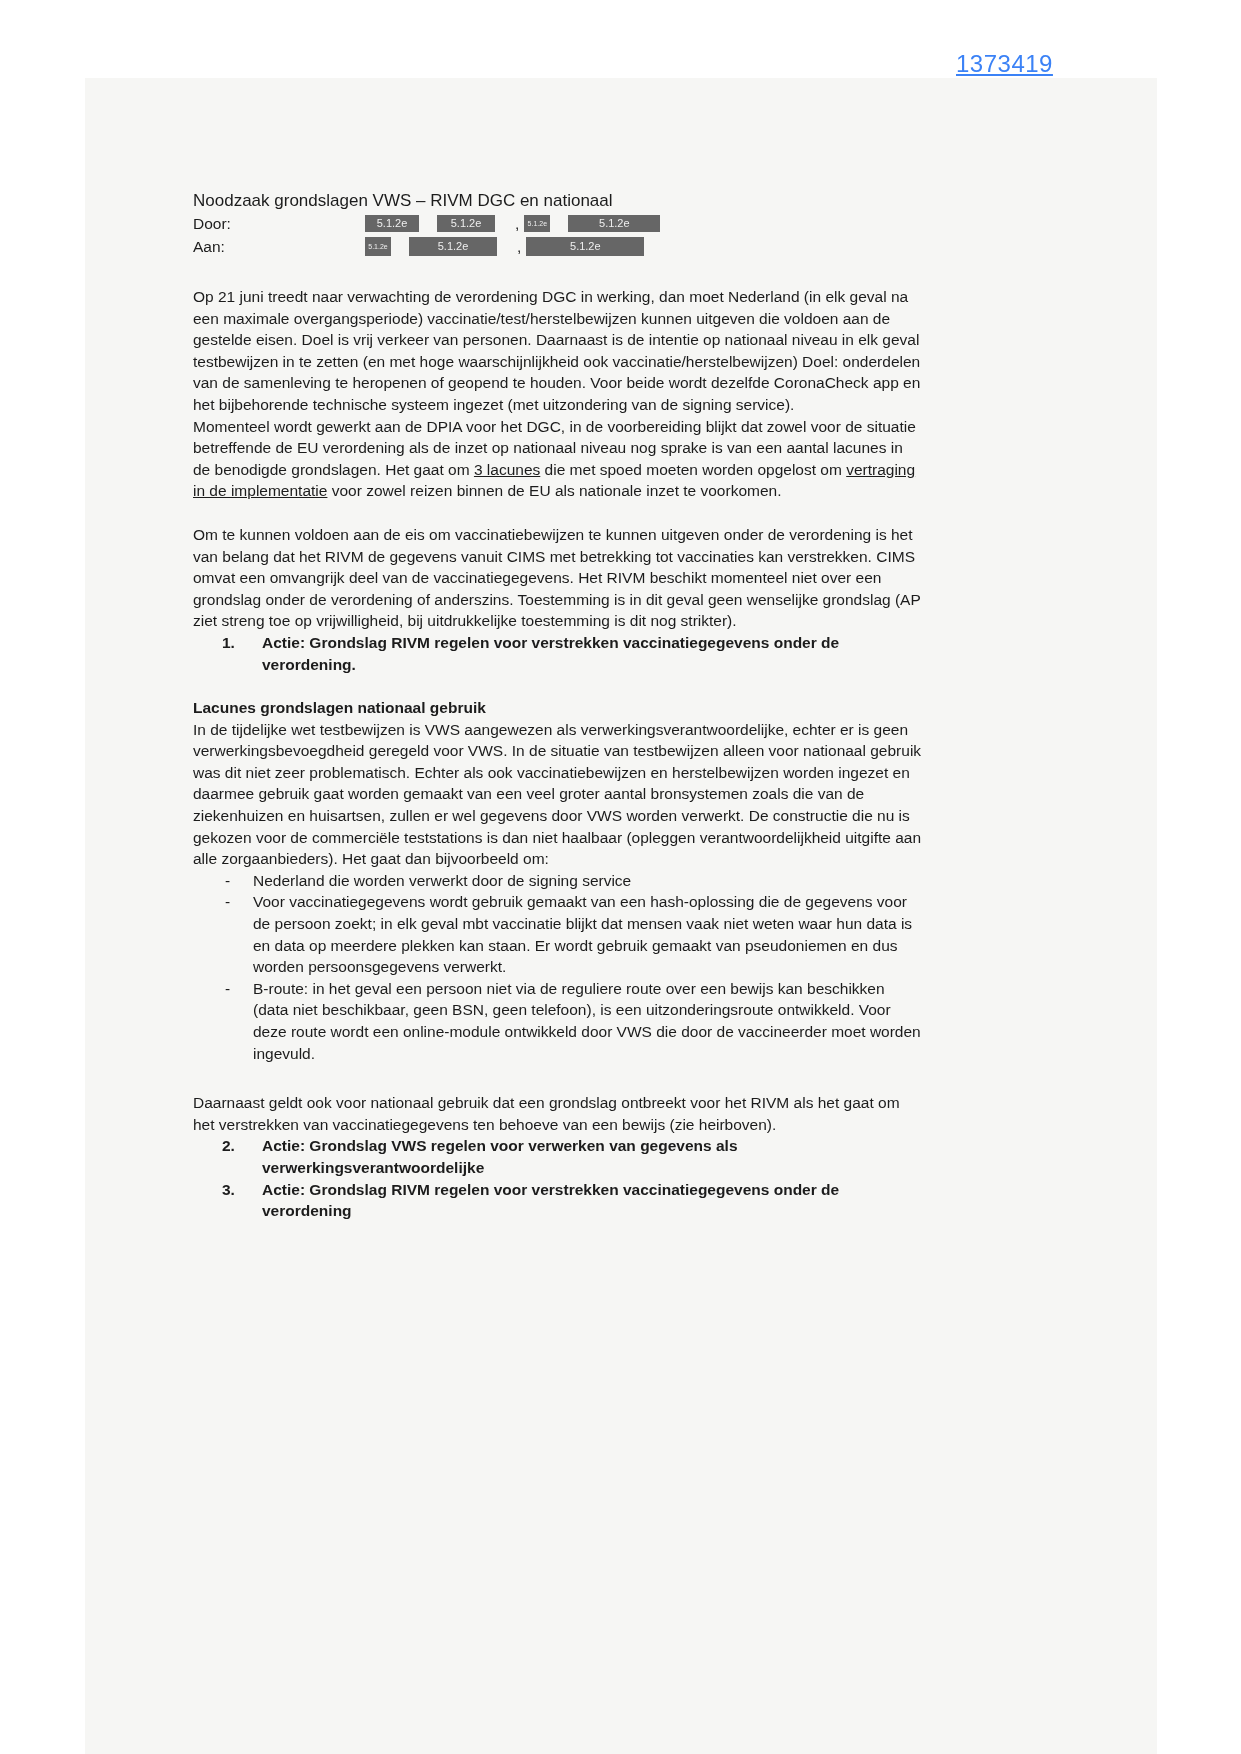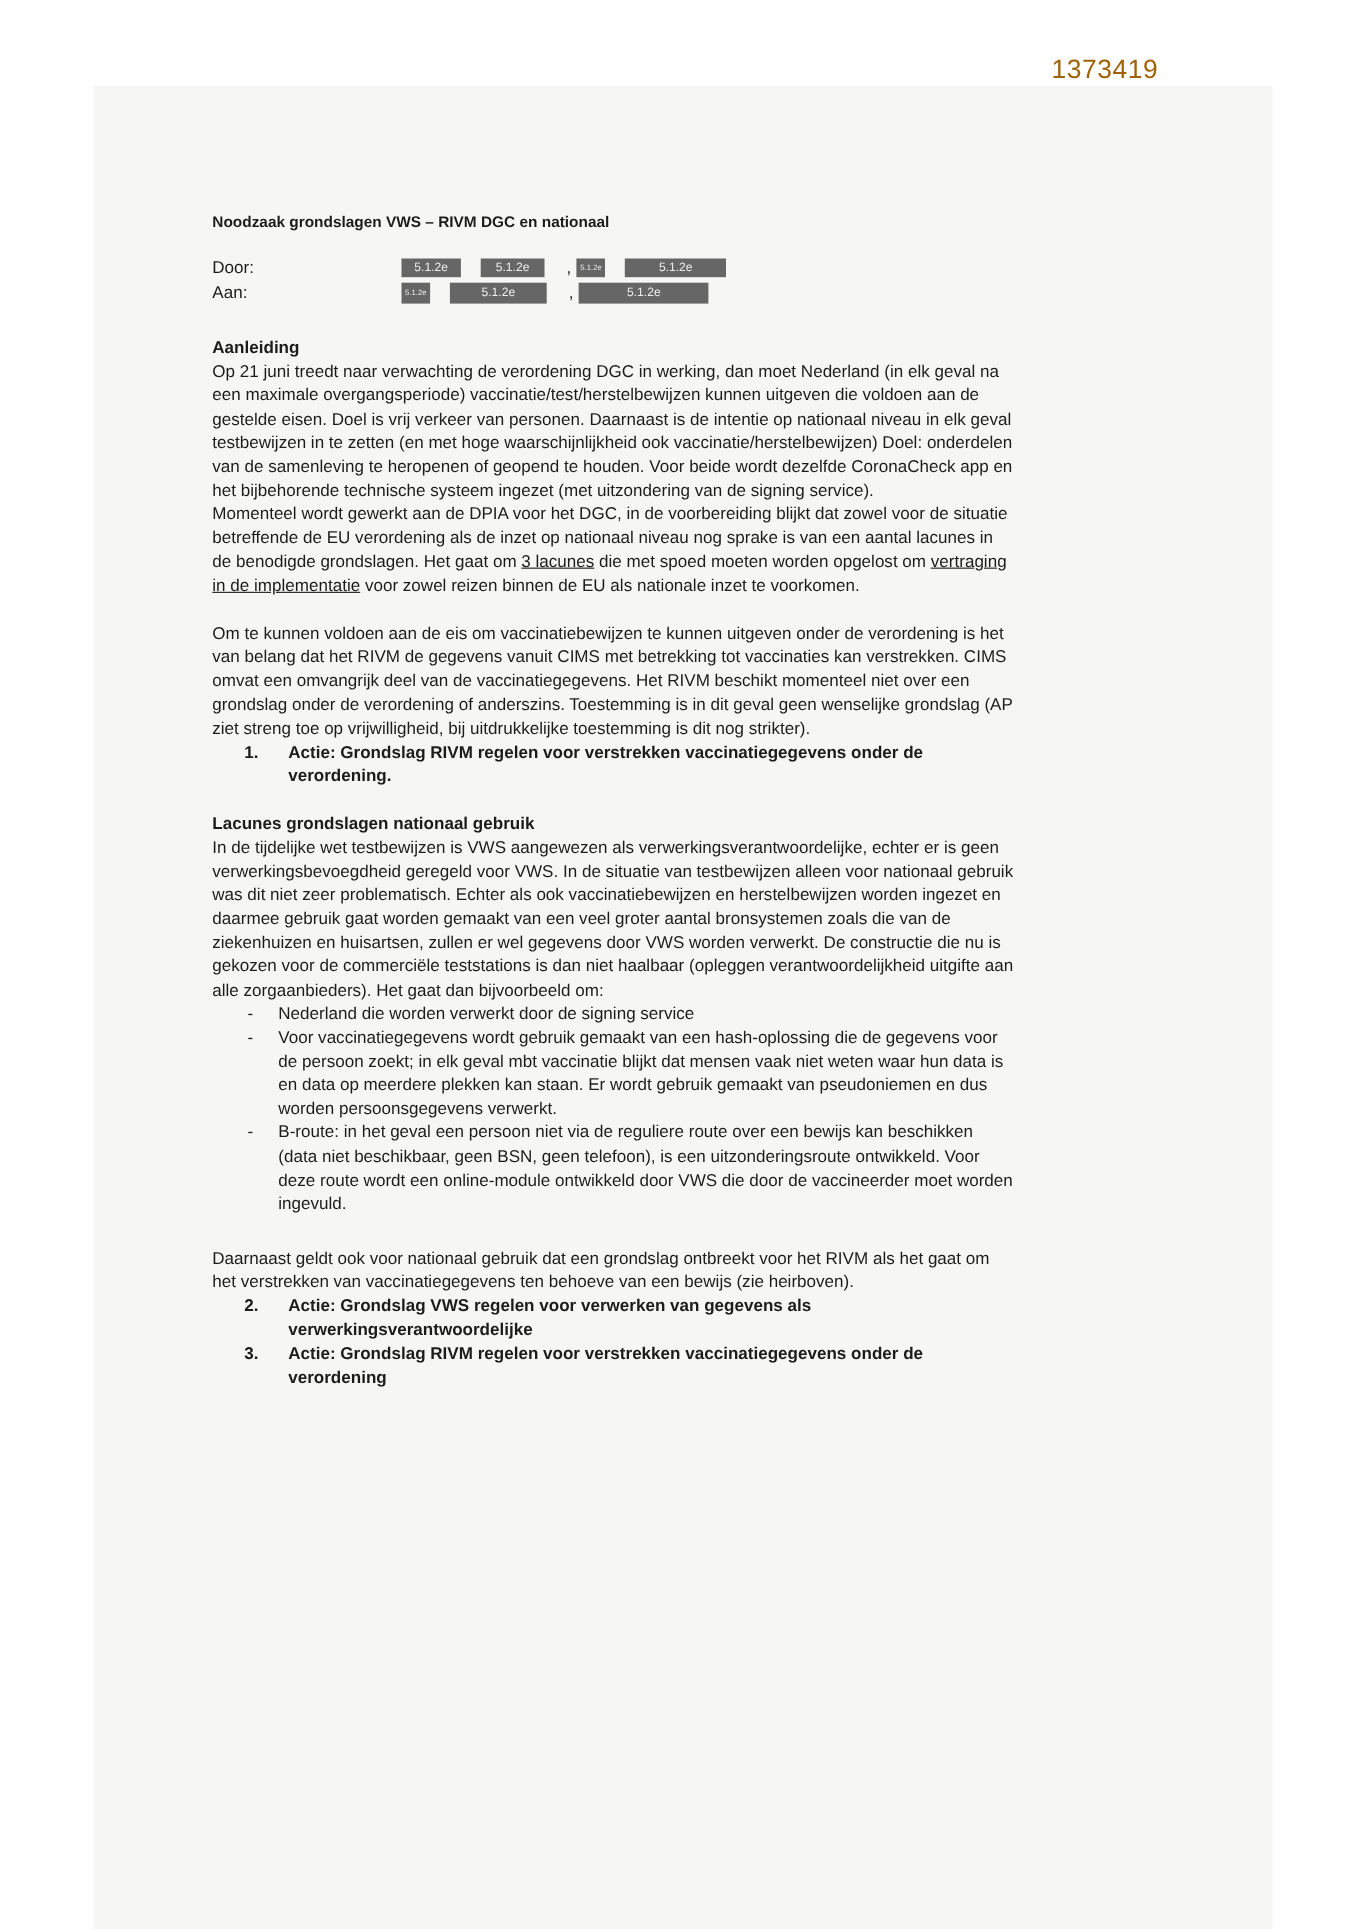--- a/index.html
+++ b/index.html
@@ -8,27 +8,27 @@
     width:1241px; height:1754px; position:relative;
     font-family:"Liberation Sans","DejaVu Sans",sans-serif;
     color:#1c1c1c;
   }
   .scan-bg {
     position:absolute; left:85px; top:78px; width:1072px; height:1676px;
     background:#f6f6f4;
   }
   .doc-number {
     position:absolute; top:50px; left:956px;
-    font-size:24px; color:#a16207; letter-spacing:0.5px;
+    font-size:24px; color:#3b82f6; letter-spacing:0.5px;text-decoration:underline;
   }
   .content {
     position:absolute; left:193px; top:190px; width:730px;
     font-size:15.5px; line-height:21.6px;
   }
-  .title { font-size:14px; font-weight:bold; line-height:22px; margin-bottom:20px; }
+  .title { font-size:17px; font-weight:normal; line-height:22px; margin-bottom:0; }
   .meta-row { display:flex; align-items:center; height:23px; }
   .meta-label { width:172px; }
   .redaction-group { display:flex; align-items:center; }
   .redact {
     display:inline-block; background:#666666; color:#efefef;
     font-size:11px; line-height:17px; height:17px; text-align:center;
     margin-right:18px; overflow:hidden; white-space:nowrap;
   }
   .redact.small { font-size:7px; }
   .redact.tall { height:19px; line-height:19px; }
@@ -72,21 +72,20 @@
     <span class="meta-label">Aan:</span>
     <span class="redaction-group">
       <span class="redact small tall" style="width:26px">5.1.2e</span>
       <span class="redact tall" style="width:88px">5.1.2e</span>
       <span class="sep">,</span>
       <span class="redact tall" style="width:118px">5.1.2e</span>
     </span>
   </div>
 
   <div class="section first">
-    <div class="heading">Aanleiding</div>
     <p>Op 21 juni treedt naar verwachting de verordening DGC in werking, dan moet Nederland (in elk geval na een maximale overgangsperiode) vaccinatie/test/herstelbewijzen kunnen uitgeven die voldoen aan de gestelde eisen. Doel is vrij verkeer van personen. Daarnaast is de intentie op nationaal niveau in elk geval testbewijzen in te zetten (en met hoge waarschijnlijkheid ook vaccinatie/herstelbewijzen) Doel: onderdelen van de samenleving te heropenen of geopend te houden. Voor beide wordt dezelfde CoronaCheck app en het bijbehorende technische systeem ingezet (met uitzondering van de signing service).</p>
     <p><span>Momenteel wordt gewerkt aan de DPIA voor het DGC, in de voorbereiding blijkt dat zowel voor de situatie betreffende de EU verordening als de inzet op nationaal niveau nog sprake is van een aantal lacunes in de benodigde grondslagen. Het gaat om </span><span class="u">3 lacunes</span><span> die met spoed moeten worden opgelost om </span><span class="u">vertraging in de implementatie</span><span> voor zowel reizen binnen de EU als nationale inzet te voorkomen.</span></p>
   </div>
 
   <div class="section">
     <p>Om te kunnen voldoen aan de eis om vaccinatiebewijzen te kunnen uitgeven onder de verordening is het van belang dat het RIVM de gegevens vanuit CIMS met betrekking tot vaccinaties kan verstrekken. CIMS omvat een omvangrijk deel van de vaccinatiegegevens. Het RIVM beschikt momenteel niet over een grondslag onder de verordening of anderszins. Toestemming is in dit geval geen wenselijke grondslag (AP ziet streng toe op vrijwilligheid, bij uitdrukkelijke toestemming is dit nog strikter).</p>
     <div class="action">
       <span class="action-num">1.</span>
       <span class="action-text">Actie: Grondslag RIVM regelen voor verstrekken vaccinatiegegevens onder de verordening.</span>
     </div>

